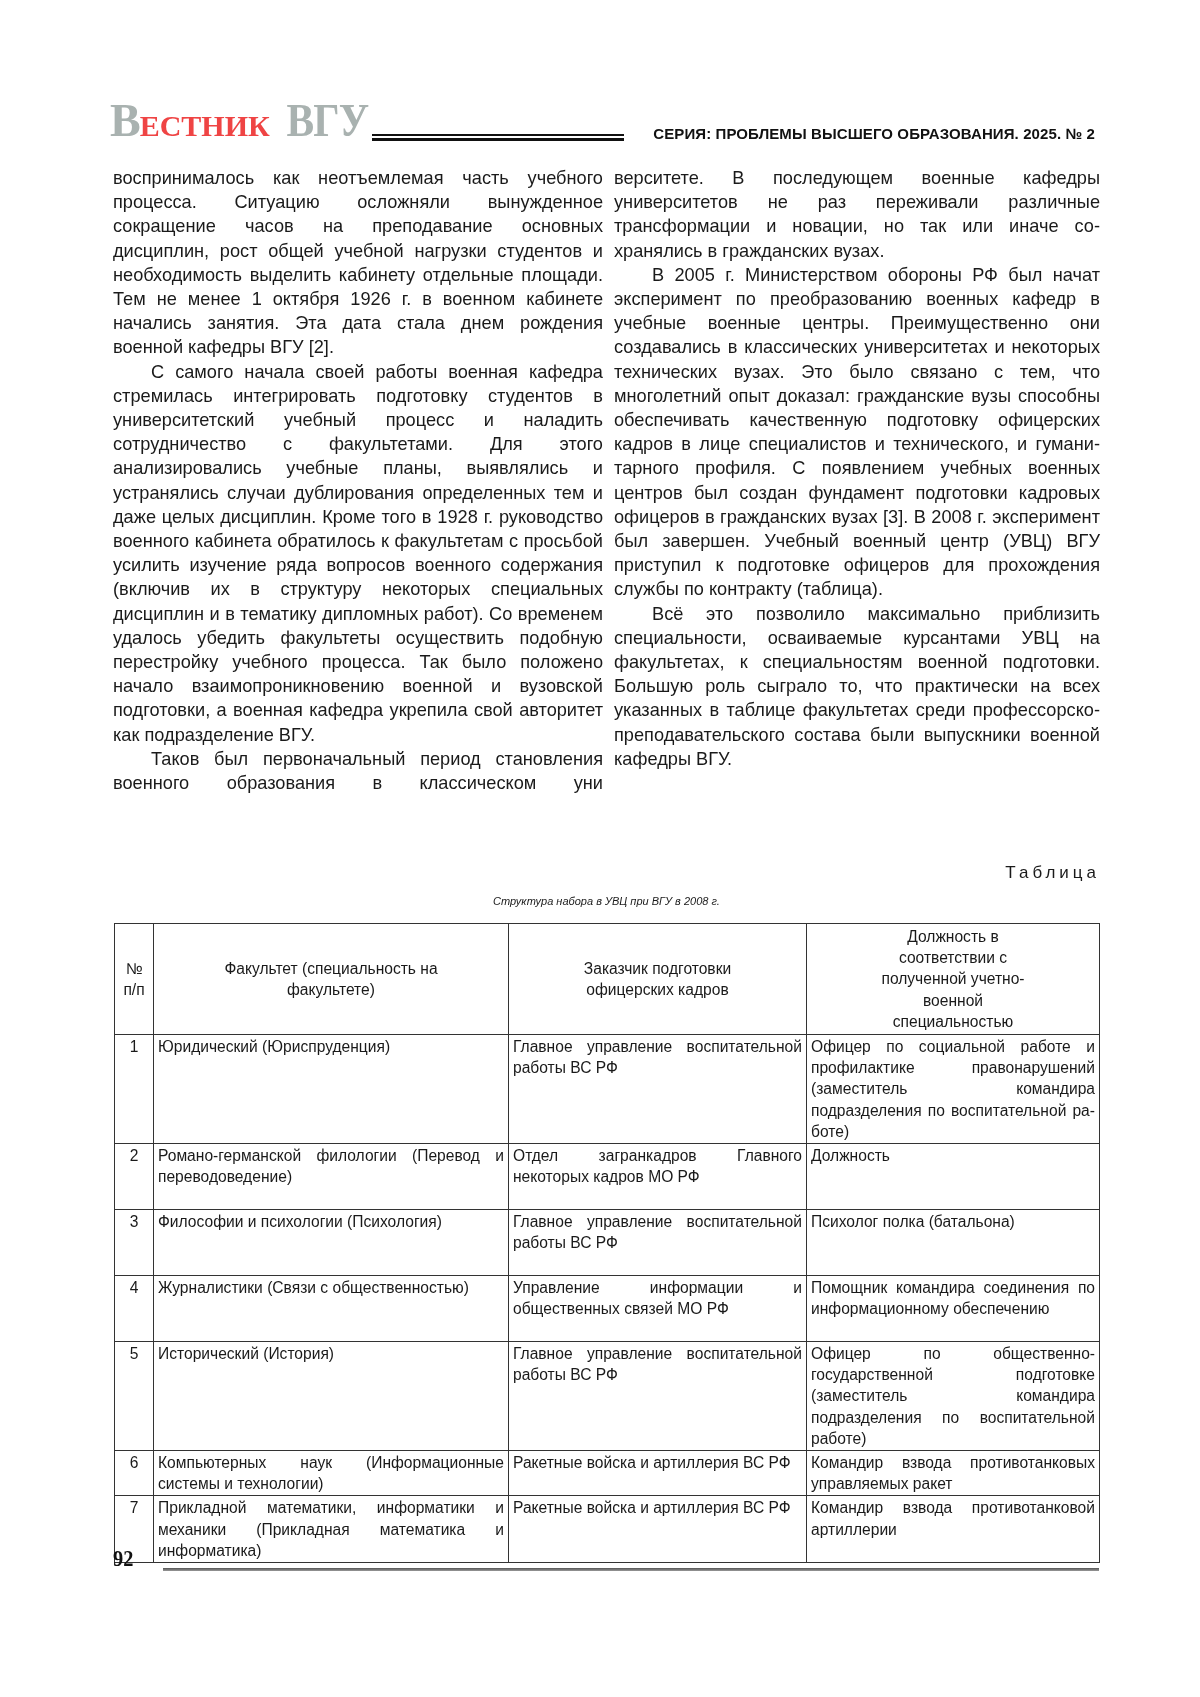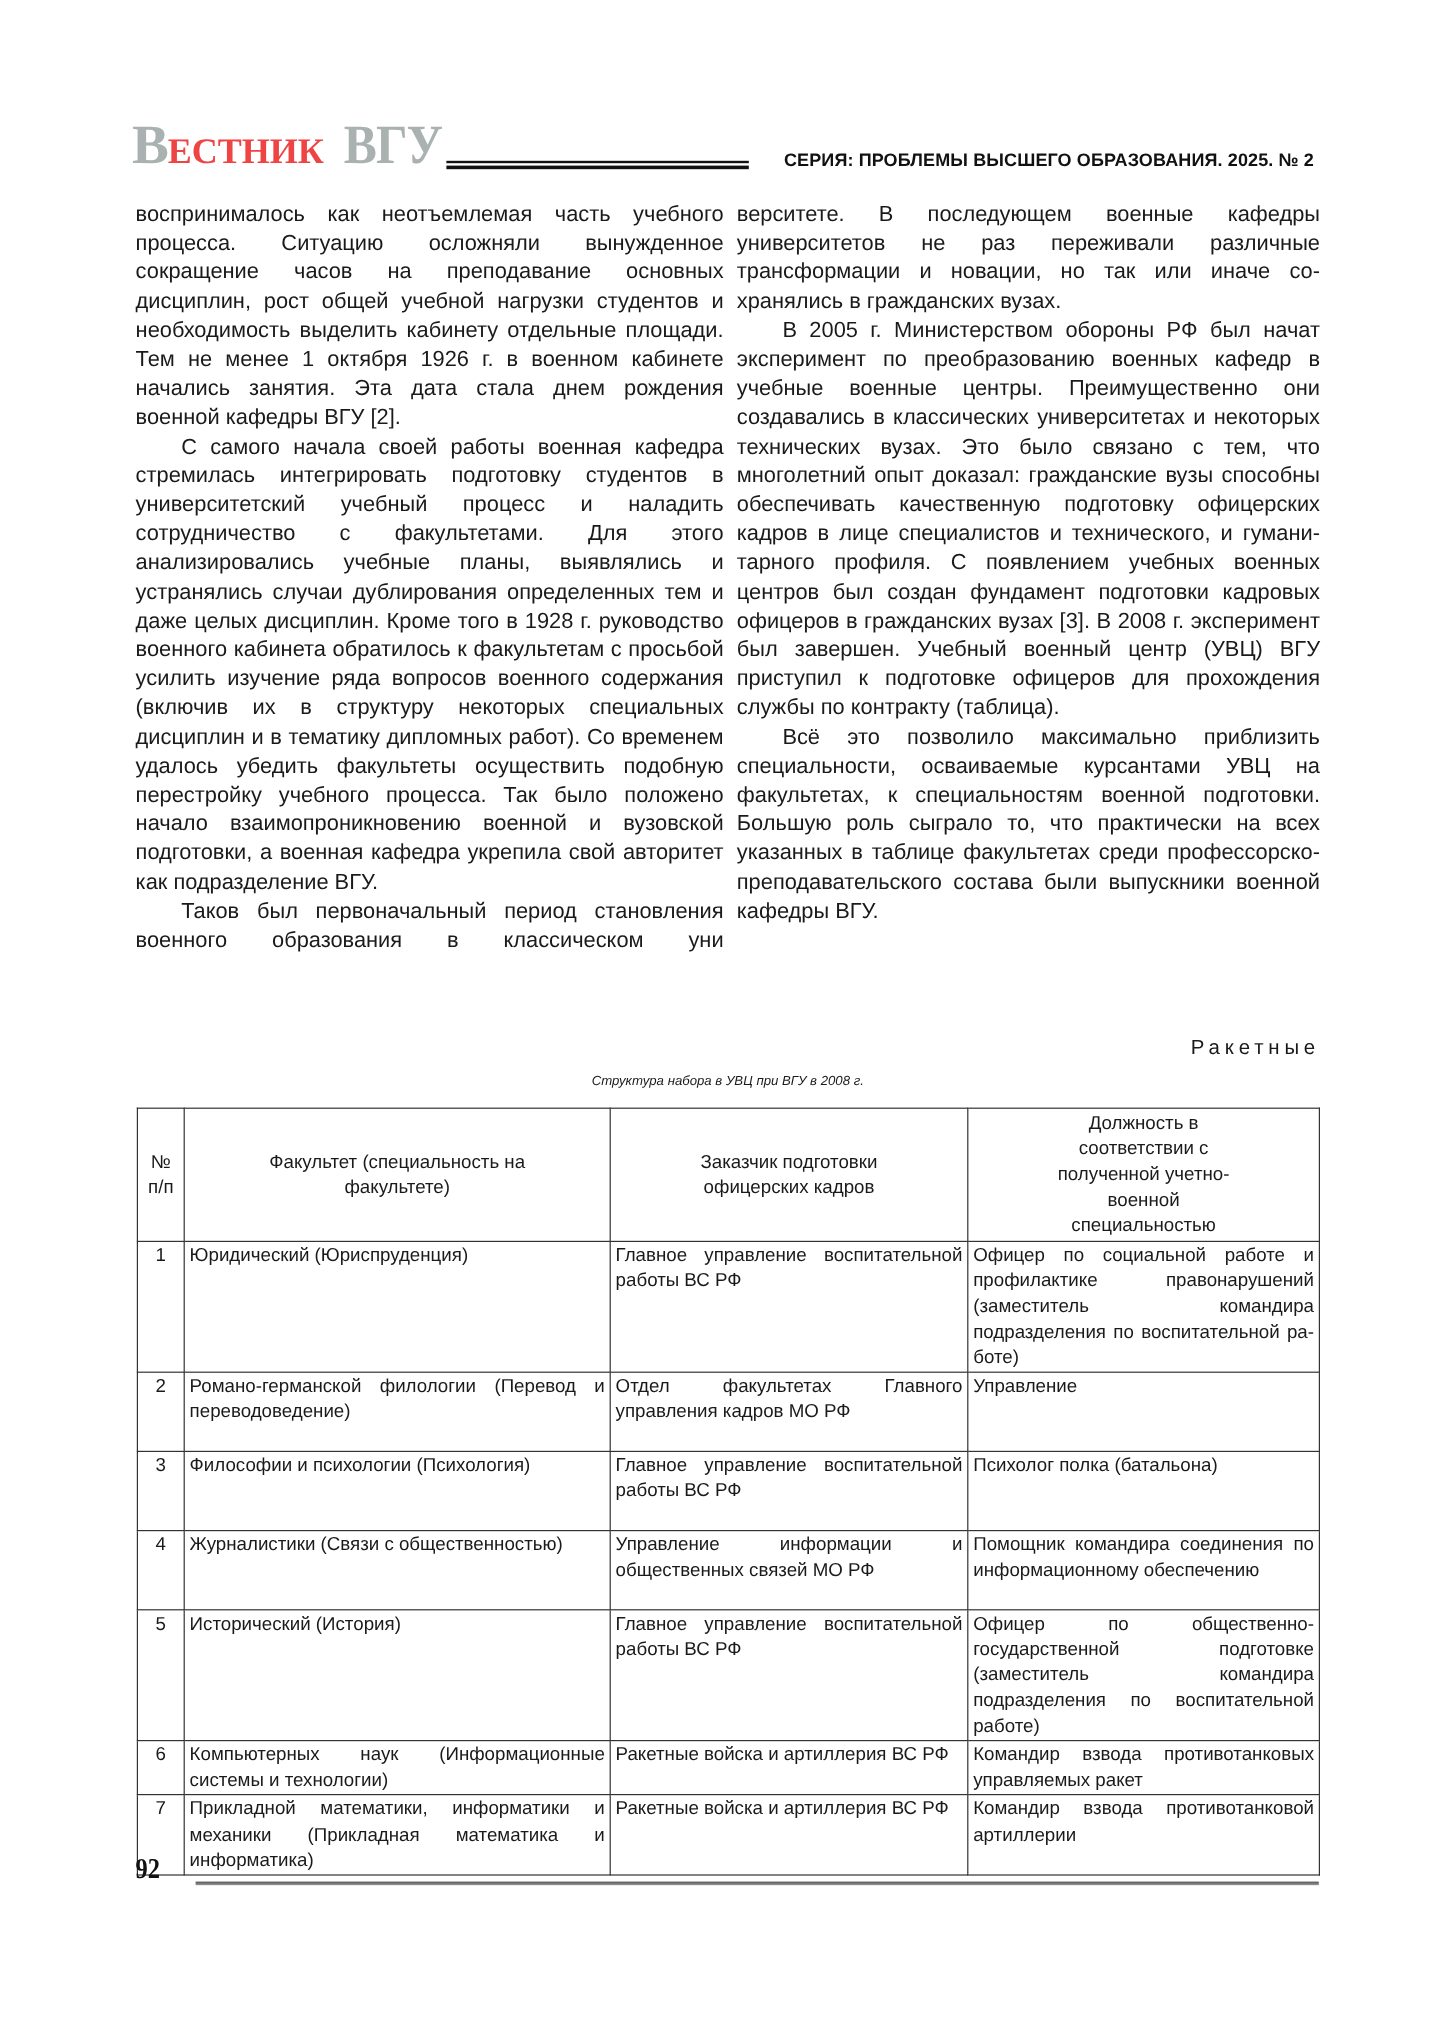--- a/index.html
+++ b/index.html
@@ -69,21 +69,21 @@
     <p class="indent">С самого начала своей работы военная ка­федра стремилась интегрировать подготовку сту­дентов в университетский учебный процесс и на­ладить сотрудничество с факультетами. Для этого анализировались учебные планы, выявлялись и устранялись случаи дублирования определен­ных тем и даже целых дисциплин. Кроме того в 1928 г. руководство военного кабинета обрати­лось к факультетам с просьбой усилить изучение ряда вопросов военного содержания (включив их в структуру некоторых специальных дисциплин и в тематику дипломных работ). Со временем уда­лось убедить факультеты осуществить подобную перестройку учебного процесса. Так было поло­жено начало взаимопроникновению военной и ву­зовской подготовки, а военная кафедра укрепила свой авторитет как подразделение ВГУ.</p>
     <p class="indent" style="text-align-last: justify;">Таков был первоначальный период становле­ния военного образования в классическом уни­</p>
   </div>
 
   <div class="col col-right">
     <p>верситете. В последующем военные кафедры университетов не раз переживали различные трансформации и новации, но так или иначе со­хранялись в гражданских вузах.</p>
     <p class="indent">В 2005 г. Министерством обороны РФ был начат эксперимент по преобразованию военных кафедр в учебные военные центры. Преимуще­ственно они создавались в классических уни­верситетах и некоторых технических вузах. Это было связано с тем, что многолетний опыт до­казал: гражданские вузы способны обеспечивать качественную подготовку офицерских кадров в лице специалистов и технического, и гумани­тарного профиля. С появлением учебных воен­ных центров был создан фундамент подготов­ки кадровых офицеров в гражданских вузах [3]. В 2008 г. эксперимент был завершен. Учебный военный центр (УВЦ) ВГУ приступил к подготов­ке офицеров для прохождения службы по кон­тракту (таблица).</p>
     <p class="indent">Всё это позволило максимально приблизить специальности, осваиваемые курсантами УВЦ на факультетах, к специальностям военной подготов­ки. Большую роль сыграло то, что практически на всех указанных в таблице факультетах среди про­фессорско-преподавательского состава были вы­пускники военной кафедры ВГУ.</p>
   </div>
 
-  <div class="table-label">Ракетные</div>
+  <div class="table-label">Таблица</div>
   <div class="table-title">Структура набора в УВЦ при ВГУ в 2008 г.</div>
 
   <table class="data">
     <thead>
       <tr>
         <th style="width:30px;">№ п/п</th>
         <th style="width:294px; padding-left:30px; padding-right:30px;">Факультет (специальность на факультете)</th>
         <th style="width:237px; padding-left:30px; padding-right:30px;">Заказчик подготовки офицерских кадров</th>
         <th style="padding-left:60px; padding-right:60px;">Должность в соответствии с полученной учетно-военной специальностью</th>
       </tr>
@@ -91,22 +91,22 @@
     <tbody>
       <tr class="row-1">
         <td class="num">1</td>
         <td class="fac">Юридический (Юриспруденция)</td>
         <td class="cust">Главное управление воспитательной работы ВС РФ</td>
         <td class="pos">Офицер по социальной работе и профилак­тике правонарушений (заместитель коман­дира подразделения по воспитательной ра­боте)</td>
       </tr>
       <tr class="row-2">
         <td class="num">2</td>
         <td class="fac">Романо-германской филологии (Перевод и переводоведение)</td>
-        <td class="cust">Отдел факультетах Главного управления кадров МО РФ</td>
-        <td class="pos">Управление</td>
+        <td class="cust">Отдел загранкадров Главного некоторых кадров МО РФ</td>
+        <td class="pos">Должность</td>
       </tr>
       <tr class="row-3">
         <td class="num">3</td>
         <td class="fac">Философии и психологии (Психо­логия)</td>
         <td class="cust">Главное управление воспитательной работы ВС РФ</td>
         <td class="pos">Психолог полка (батальона)</td>
       </tr>
       <tr class="row-4">
         <td class="num">4</td>
         <td class="fac">Журналистики (Связи с обще­ственностью)</td>

